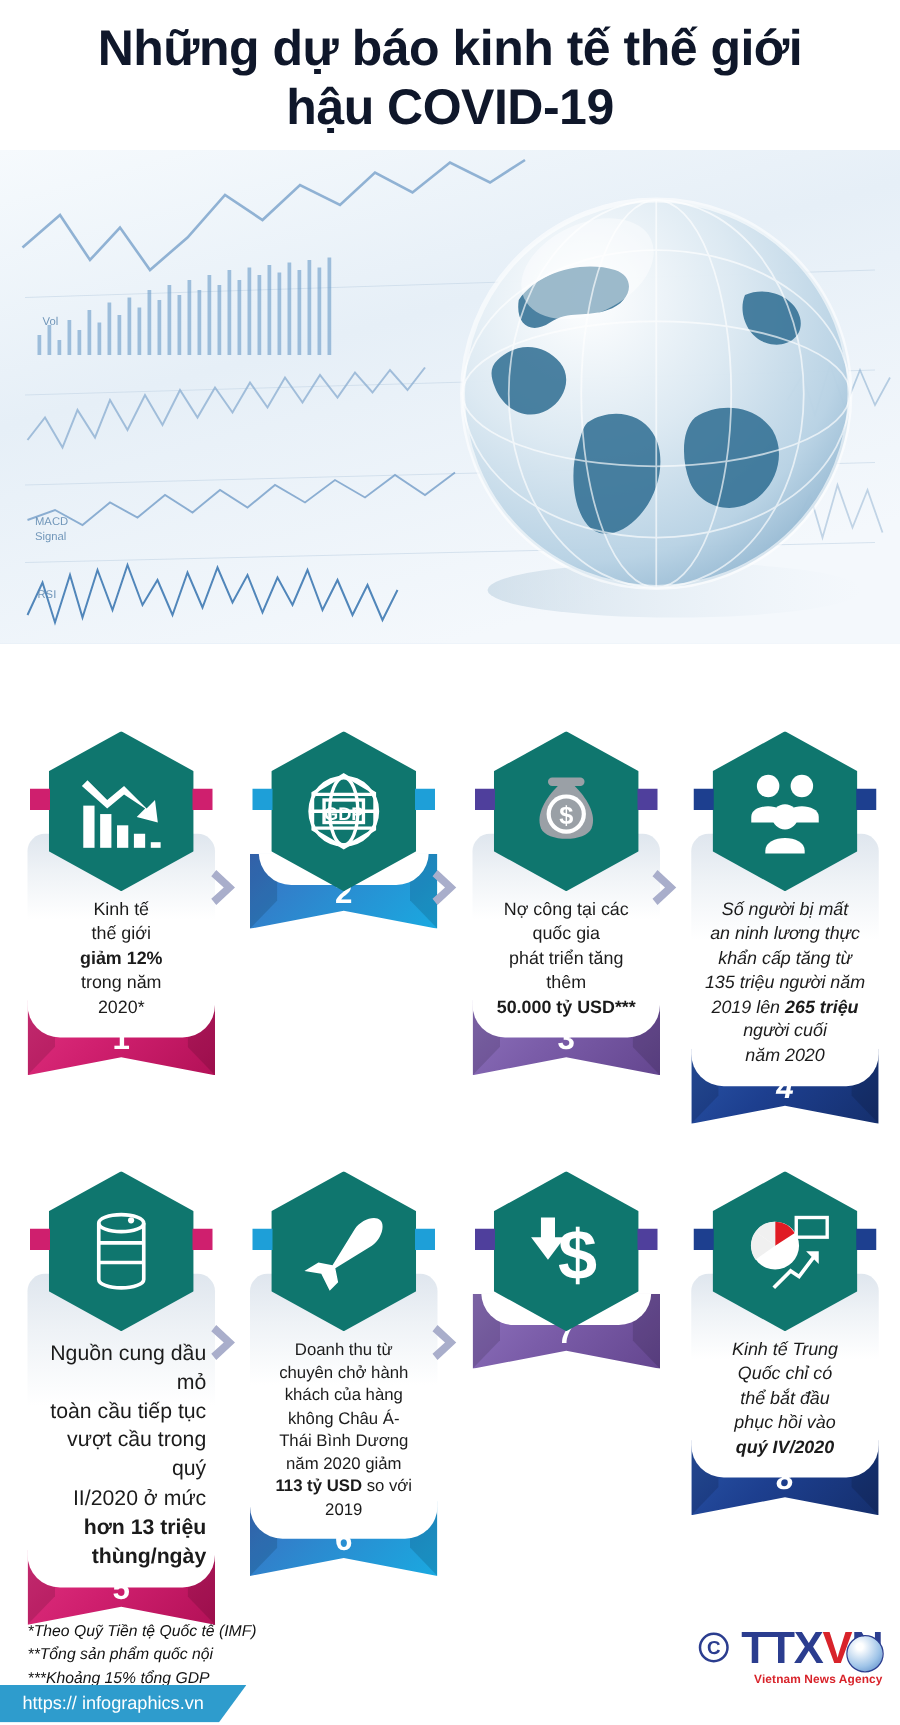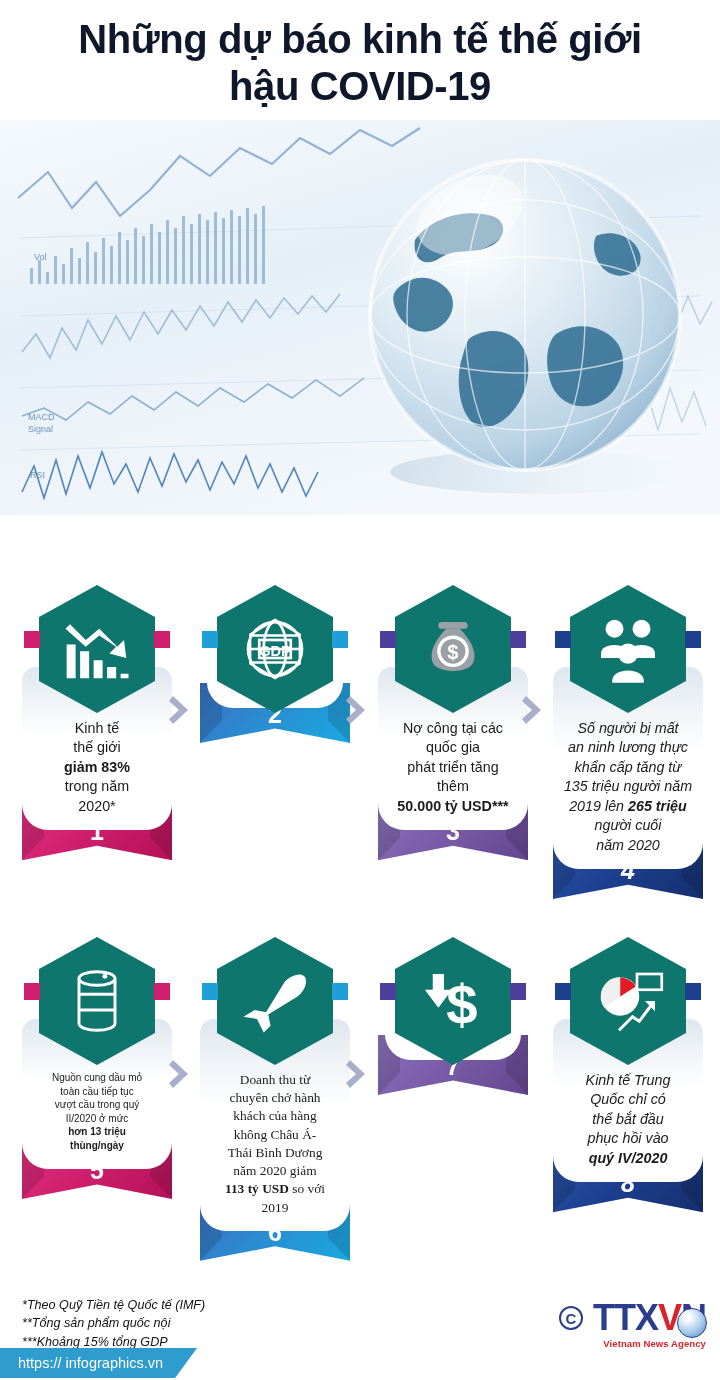--- a/index.html
+++ b/index.html
@@ -314,21 +314,21 @@
                 <rect x="17" y="34" width="8" height="24"></rect>
                 <rect x="29" y="42" width="8" height="16"></rect>
                 <rect x="41" y="48" width="8" height="10"></rect>
                 <rect x="53" y="54" width="7" height="4"></rect>
                 <path d="M8 10 L22 24 L34 14 L50 30 L56 24 L58 40 L43 36 L49 30 L34 20 L22 30 L4 14 Z"></path>
               </svg>
           </div>
         </div>
         <div class="body">
           <div class="txt">
-            Kinh tế<br>thế giới<br><b>giảm 83%</b><br>trong năm<br>2020*
+            Kinh tế<br>thế giới<br><b>giảm 12%</b><br>trong năm<br>2020*
           </div>
         </div>
         <div class="ribbon" style="background:linear-gradient(135deg,#e0317f 0%,#cf1f6e 45%,#b31157 100%)">
           <div class="notch"></div>
           <div class="num">1</div>
         </div>
       </div>
 
       <div class="chev" style="left:168px; top:108px;">
         <svg viewBox="0 0 26 34">
@@ -435,21 +435,21 @@
             <svg viewBox="0 0 64 64" fill="none" stroke="#fff" stroke-width="2.6">
               <ellipse cx="32" cy="12" rx="16" ry="6"></ellipse>
               <path d="M16 12 L16 52 A16 6 0 0 0 48 52 L48 12"></path>
               <line x1="16" y1="26" x2="48" y2="26"></line>
               <line x1="16" y1="40" x2="48" y2="40"></line>
               <circle cx="39" cy="10" r="2.2" fill="#fff" stroke="none"></circle>
             </svg>
           </div>
         </div>
         <div class="body">
-          <div class="txt" style="font-size:10px;">
+          <div class="txt" style="font-size:17px;text-align:right;">
             Nguồn cung dầu mỏ<br>toàn cầu tiếp tục<br>vượt cầu trong quý<br>II/2020 ở mức<br><b>hơn 13 triệu</b><br><b>thùng/ngày</b>
           </div>
         </div>
         <div class="ribbon" style="background:linear-gradient(135deg,#e0317f 0%,#cf1f6e 45%,#b31157 100%)">
           <div class="notch"></div>
           <div class="num">5</div>
         </div>
       </div>
 
       <div class="chev" style="left:168px; top:120px;">
@@ -462,21 +462,21 @@
         <div class="hexwrap">
           <div class="tab l" style="background:#1e9fd8"></div>
           <div class="tab r" style="background:#1e9fd8"></div>
           <div class="hex">
             <svg viewBox="0 0 64 64" fill="#fff">
               <path d="M4 46 L14 40 L24 42 L40 16 C44 10, 54 6, 58 10 C62 14, 58 24, 52 28 L26 44 L28 54 L22 60 L16 48 Z"></path>
             </svg>
           </div>
         </div>
         <div class="body">
-          <div class="txt" style="font-size:13.4px;font-family:Liberation Serif, serif;">
+          <div class="txt" style="font-size:13.4px;">
             Doanh thu từ<br>chuyên chở hành<br>khách của hàng<br>không Châu Á-<br>Thái Bình Dương<br>năm 2020 giảm<br><b>113 tỷ USD</b> so với<br>2019
           </div>
         </div>
         <div class="ribbon" style="background:linear-gradient(135deg,#3b6fc2 0%,#2b8bd0 45%,#1aa9e0 100%)">
           <div class="notch"></div>
           <div class="num">6</div>
         </div>
       </div>
 
       <div class="chev" style="left:345px; top:120px;">

